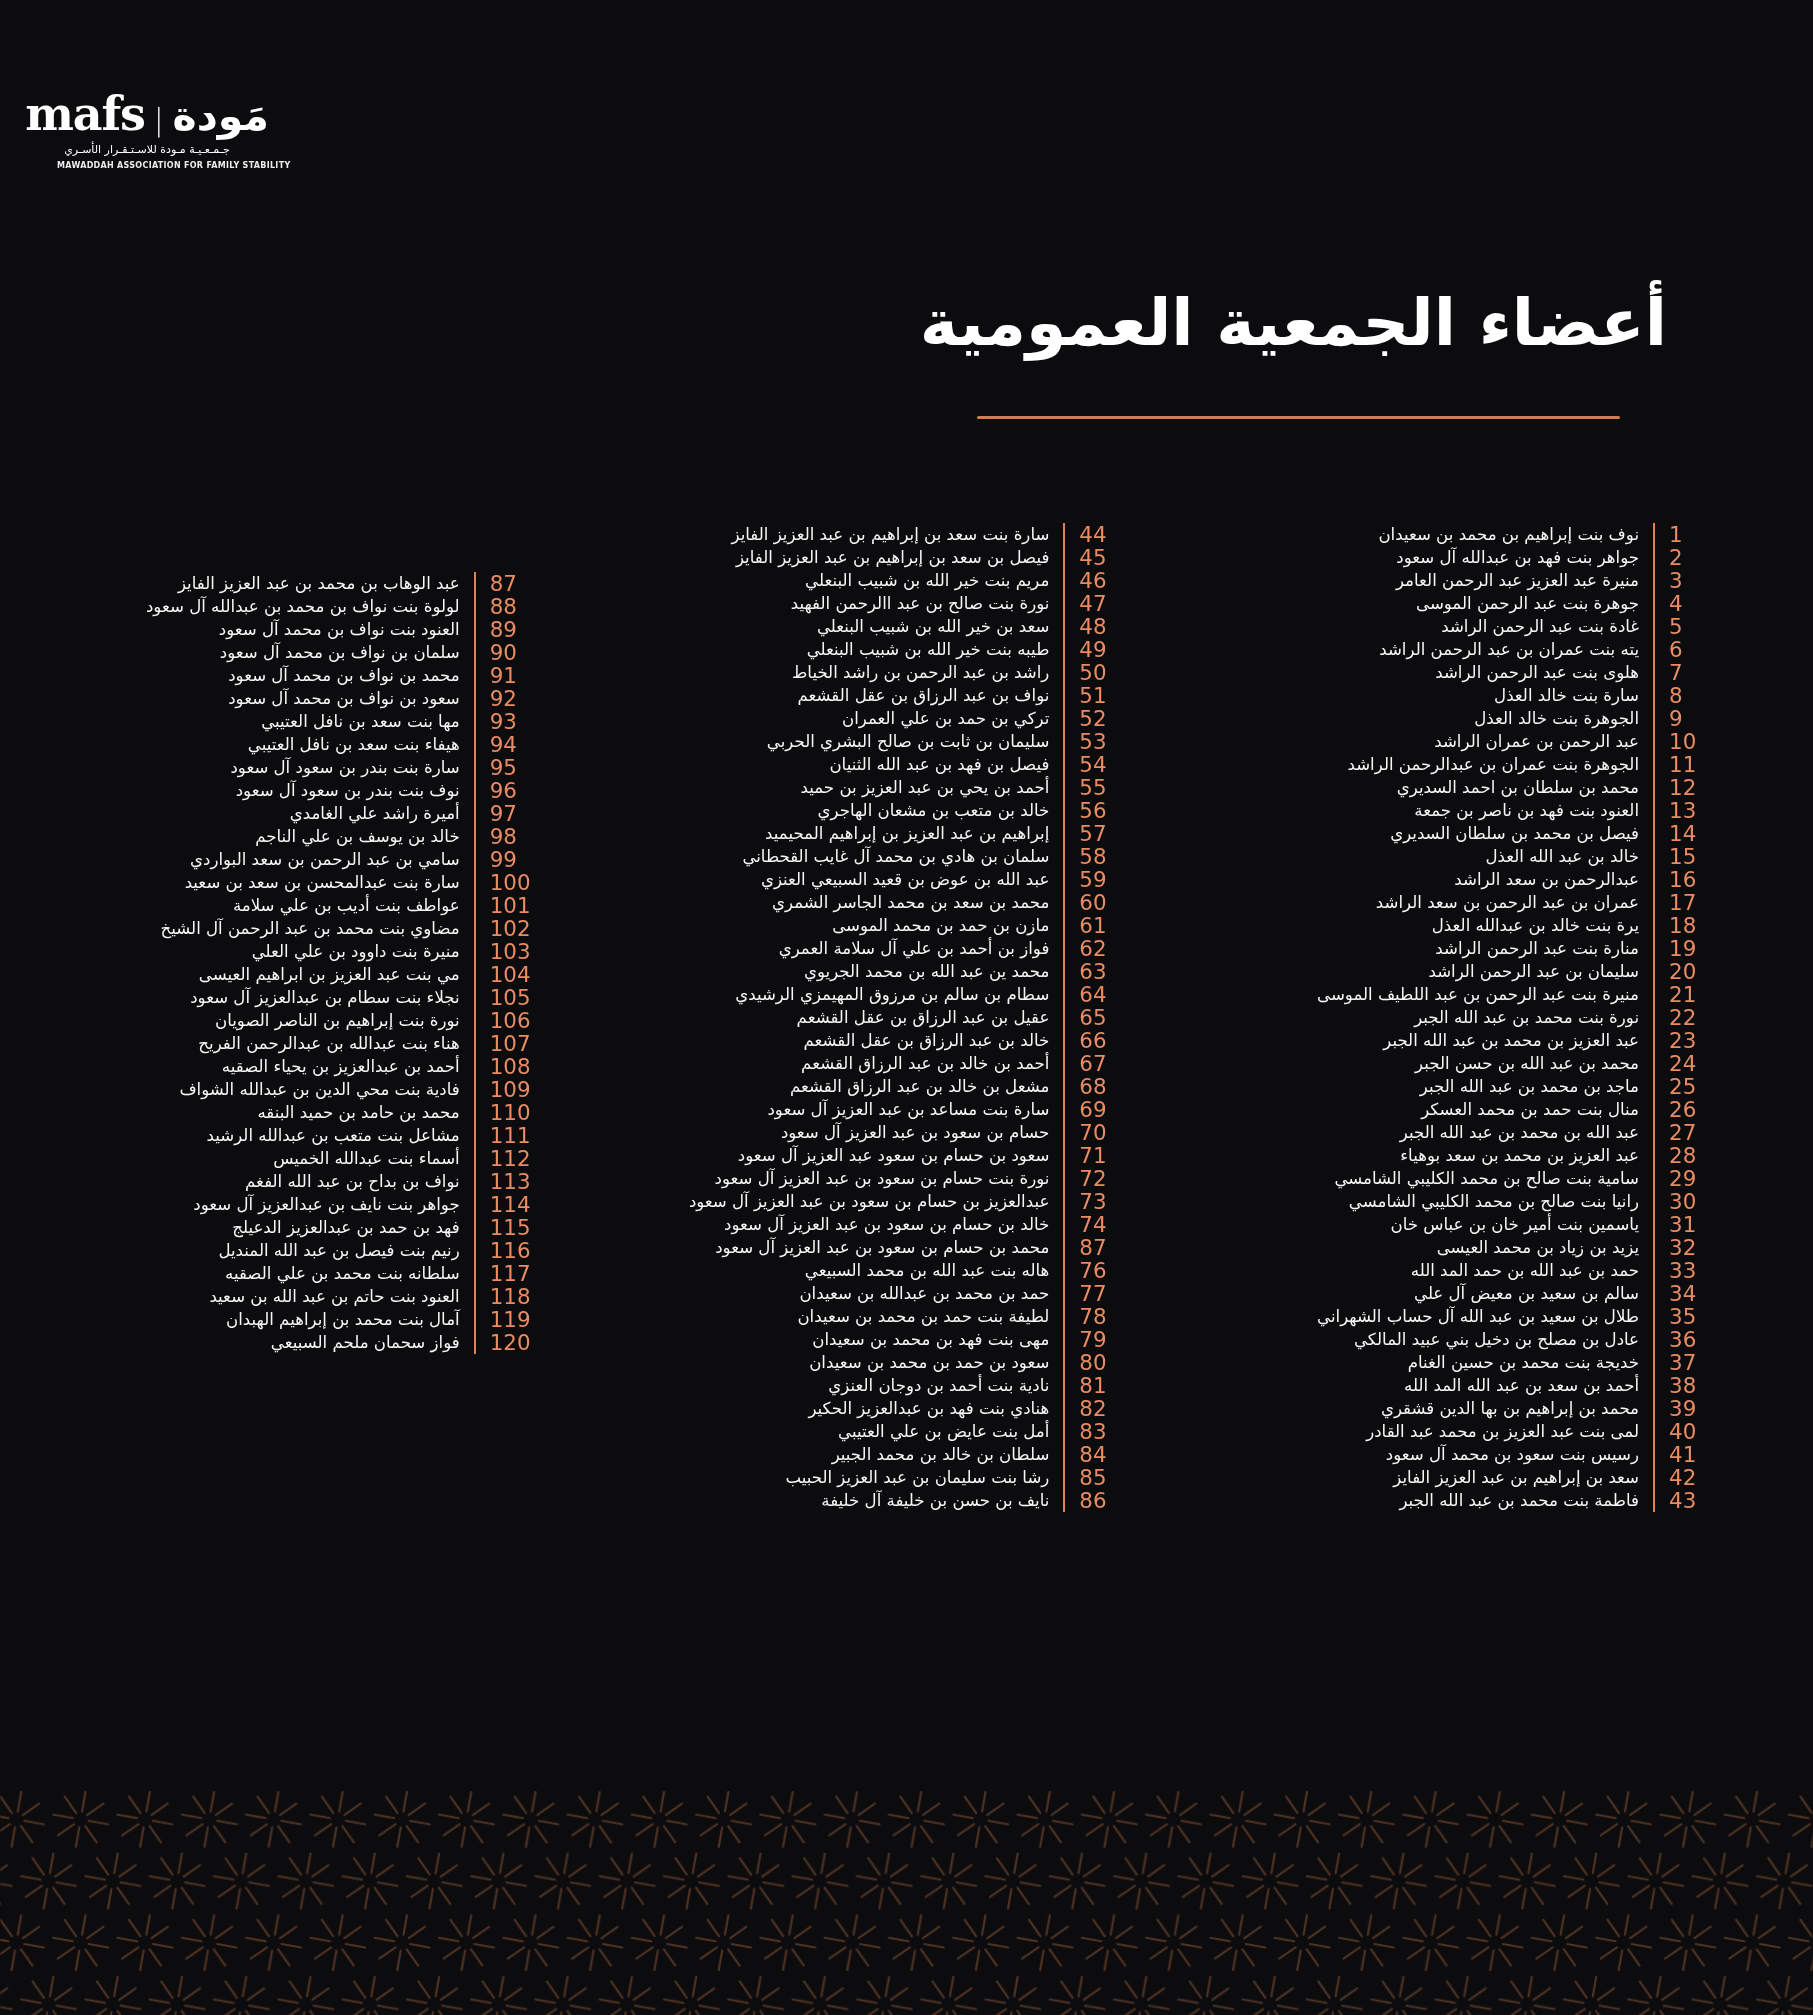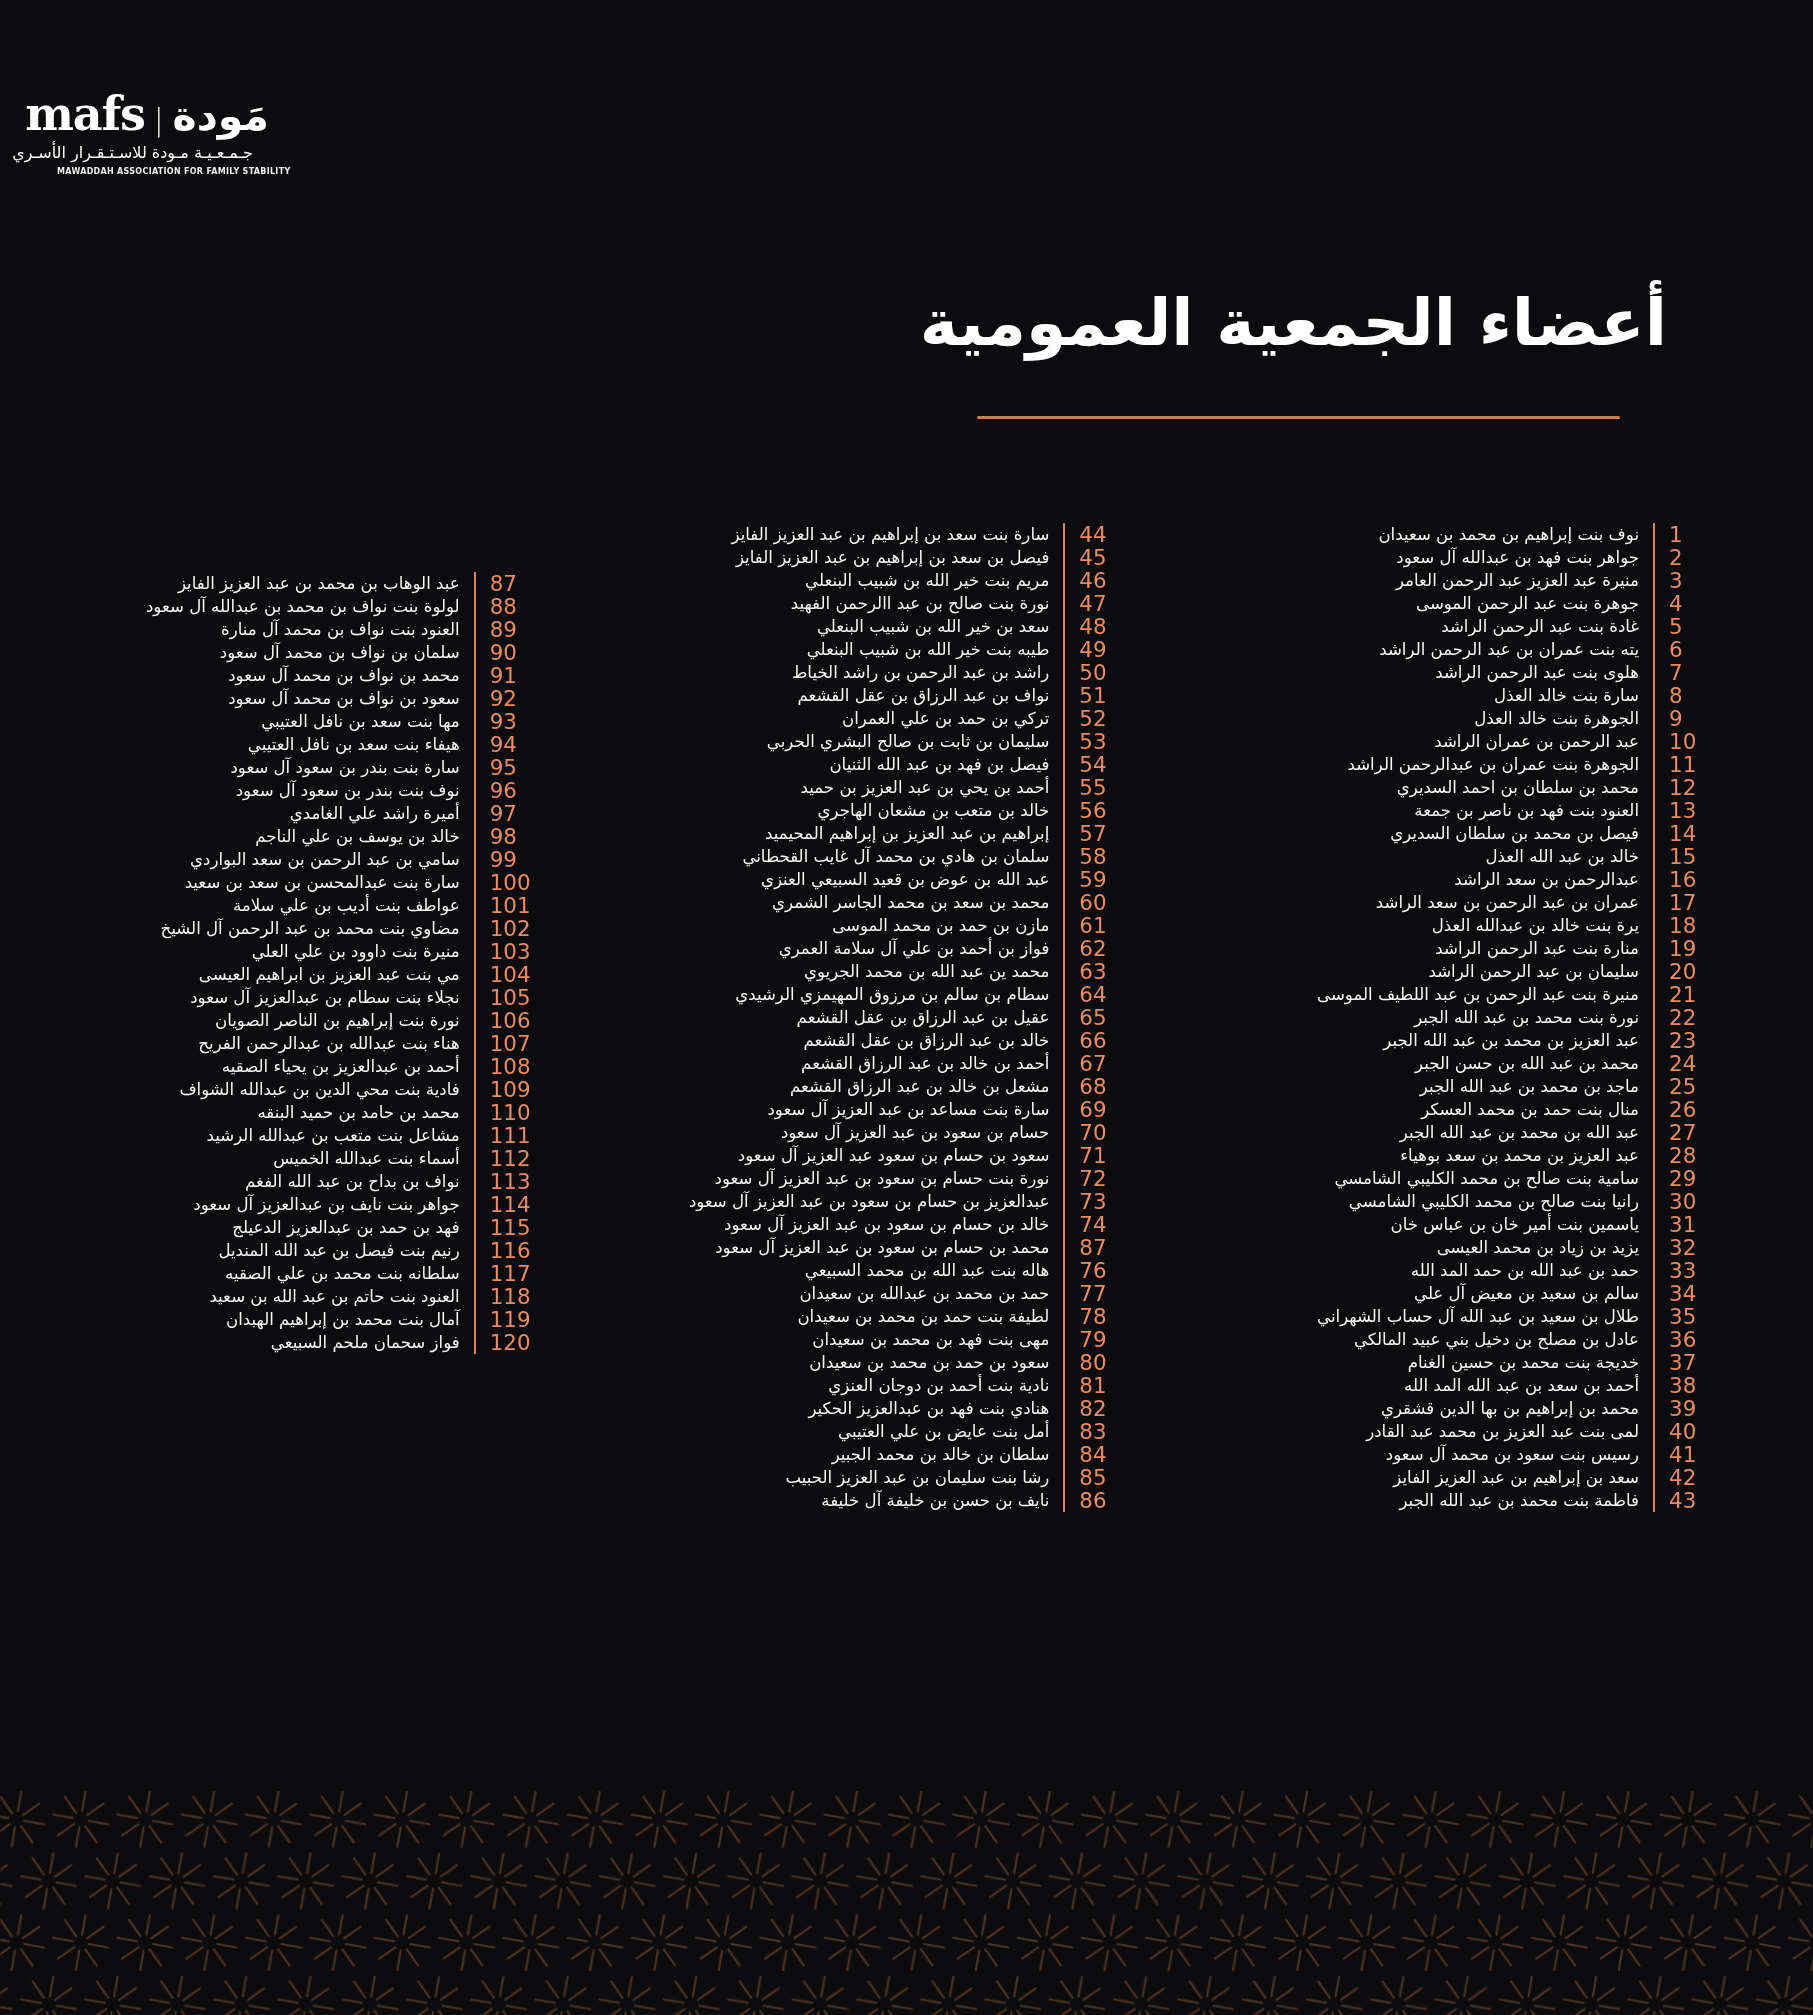--- a/index.html
+++ b/index.html
@@ -18,21 +18,21 @@
     font-family:"DejaVu Sans", sans-serif;
   }
   .page{position:absolute;inset:0;}
 
   
   .logo{position:absolute;left:41px;top:51px;width:212px;color:#FFFFFF;}
   .logo-row{display:flex;align-items:flex-end;justify-content:center;gap:8.6px;margin-top:40px;}
   .logo-latin{font-family:"DejaVu Serif", serif;font-weight:700;font-size:46px;letter-spacing:-1.1px;line-height:1;}
   .logo-sep{font-size:31px;font-weight:200;opacity:.9;line-height:1;transform:translateY(-2.1px);}
   .logo-arabic{font-size:41px;font-weight:700;line-height:1;direction:rtl;}
-  .logo-tag-ar{margin-top:6.4px;font-size:16px;letter-spacing:0.5px;text-align:center;direction:rtl;white-space:nowrap;}
+  .logo-tag-ar{margin-top:6.4px;font-size:11px;letter-spacing:0.5px;text-align:center;direction:rtl;white-space:nowrap;}
   .logo-tag-en{margin-top:4.3px;font-size:8px;font-weight:700;letter-spacing:0.3px;text-align:center;white-space:nowrap;color:#EDEDED;padding-left:16px;}
 
   
   .title-block{position:absolute;top:279px;right:146px;text-align:right;}
   .title-block h1{margin:0;font-size:65px;font-weight:700;color:#FFFFFF;line-height:1.35;direction:rtl;white-space:nowrap;}
   .title-underline{height:3.2px;width:643px;background:var(--underline);margin:49px 47px 0 auto;border-radius:1.6px;}
 
   
   .columns{position:absolute;top:523px;left:96px;right:98px;display:flex;gap:150px;align-items:flex-start;}
   .col{width:440px;display:flex;flex-direction:column;}
@@ -75,21 +75,21 @@
     <div class="col offset">
         <div class="row">
           <span class="mname" dir="rtl">عبد الوهاب بن محمد بن عبد العزيز الفايز</span>
           <span class="mnum">87</span>
         </div>
         <div class="row">
           <span class="mname" dir="rtl">لولوة بنت نواف بن محمد بن عبدالله آل سعود</span>
           <span class="mnum">88</span>
         </div>
         <div class="row">
-          <span class="mname" dir="rtl">العنود بنت نواف بن محمد آل منارة</span>
+          <span class="mname" dir="rtl">العنود بنت نواف بن محمد آل سعود</span>
           <span class="mnum">89</span>
         </div>
         <div class="row">
           <span class="mname" dir="rtl">سلمان بن نواف بن محمد آل سعود</span>
           <span class="mnum">90</span>
         </div>
         <div class="row">
           <span class="mname" dir="rtl">محمد بن نواف بن محمد آل سعود</span>
           <span class="mnum">91</span>
         </div>

